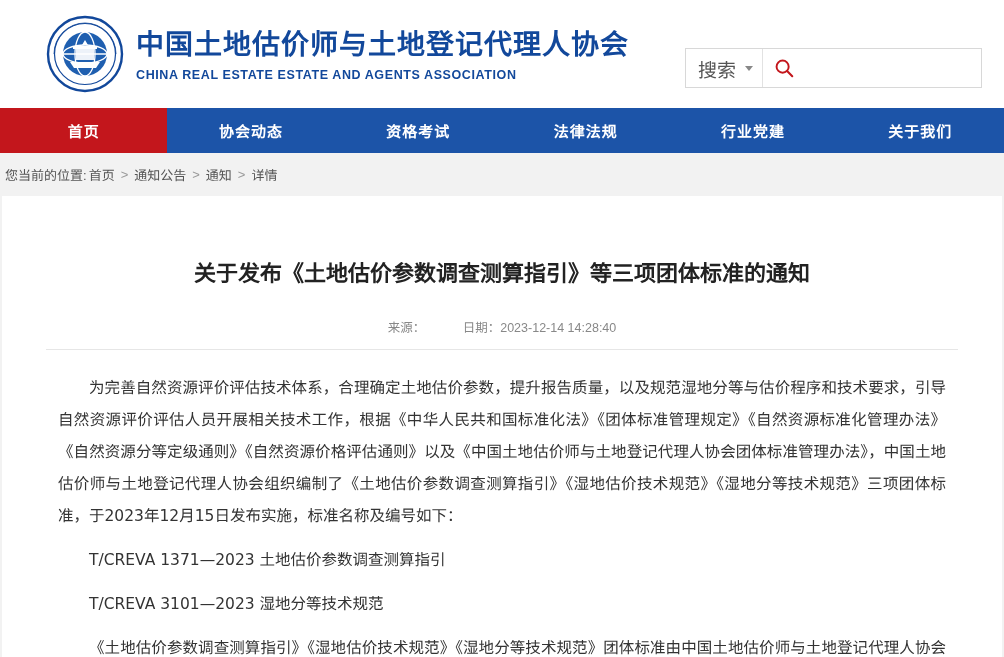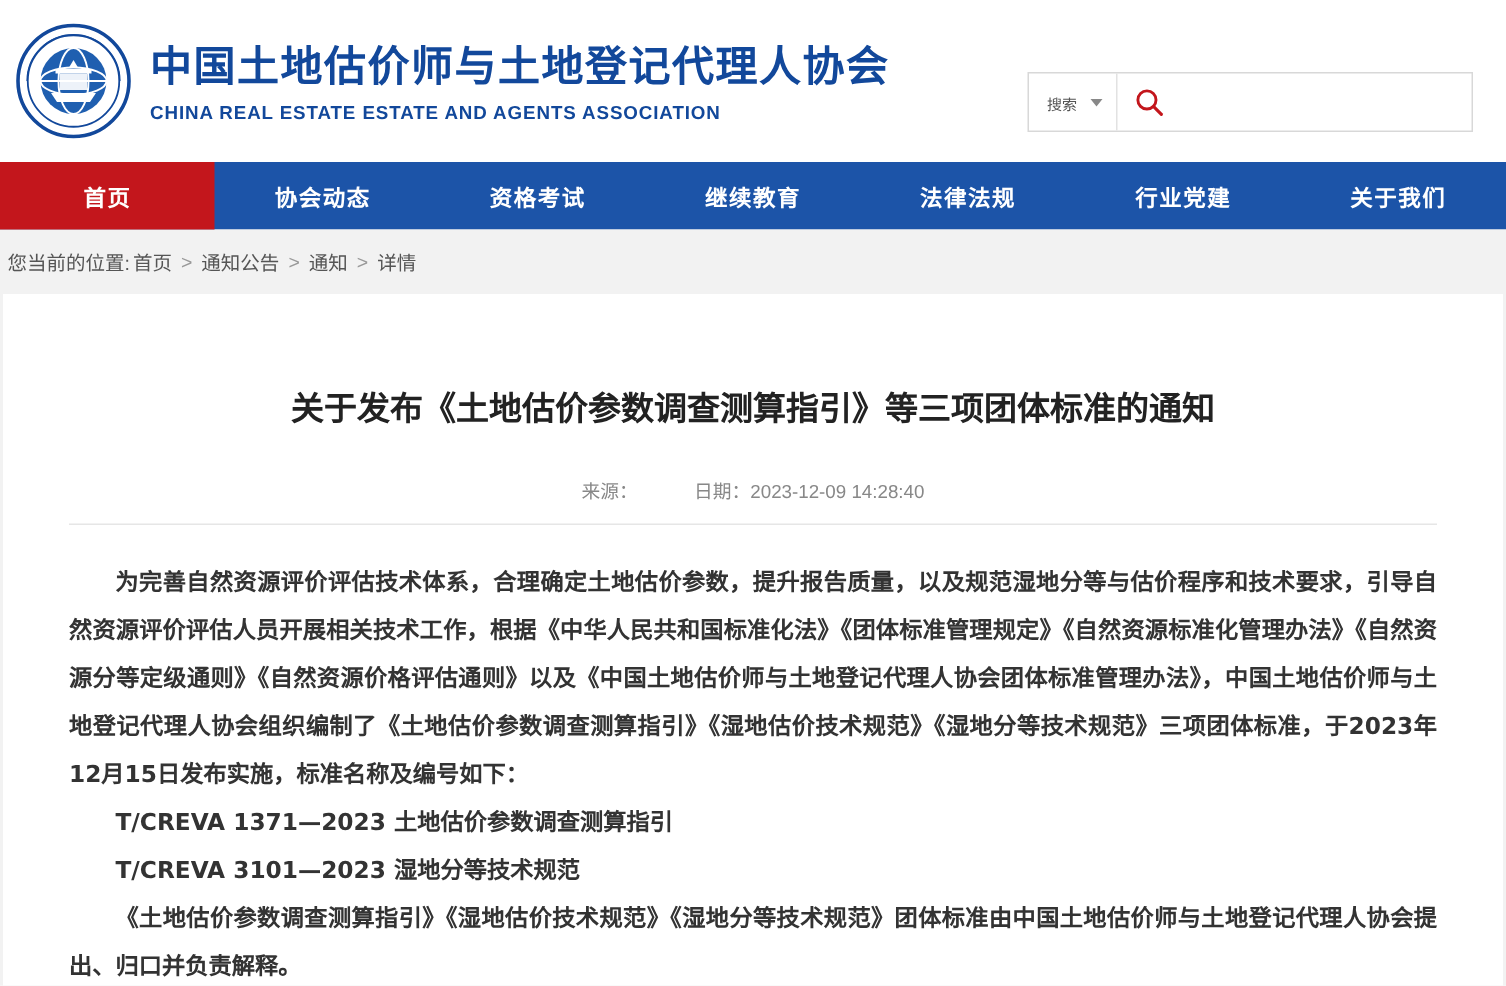--- a/index.html
+++ b/index.html
@@ -14,20 +14,21 @@
     font-family: "Liberation Sans", "DejaVu Sans", sans-serif;
   }
 
   
   .header {
     position: relative;
     height: 108px;
     background: #ffffff;
     display: flex;
     align-items: center;
+    padding-left: 36px;
   }
   .logo-wrap {
     margin-left: 10px;
     width: 78px;
     height: 78px;
     flex: none;
     display: flex;
     align-items: center;
     justify-content: center;
   }
@@ -64,21 +65,21 @@
     background: #fff;
     display: flex;
     align-items: center;
   }
   .search-select {
     display: flex;
     align-items: center;
     gap: 9px;
     padding: 0 9px 0 12px;
     height: 100%;
-    font-size: 10px;
+    font-size: 19px;
     color: #555;
     border-right: 1px solid #e2e2e2;
     cursor: pointer;
     white-space: nowrap;
   }
   .caret {
     width: 0; height: 0;
     border-left: 4px solid transparent;
     border-right: 4px solid transparent;
     border-top: 5px solid #888;
@@ -161,21 +162,21 @@
   }
   .article-meta .m2 { margin-left: 34px; }
   .article-body {
     margin-top: 22px;
     font-size: 15.5px;
     color: #333;
     line-height: 2.07;
     text-align: justify;
     font-family: "DejaVu Sans", "Liberation Sans", sans-serif;
   }
-  .article-body p { margin: 0; font-weight: bold; }
+  .article-body p { margin: 12px; }
   .p-indent { text-indent: 2em; }
   .p-list { text-indent: 2em; }
 </style>
 </head>
 <body>
 
 <div class="header">
 
   <div class="logo-wrap">
     <svg width="78" height="78" viewBox="0 0 78 78" aria-hidden="true">
@@ -216,23 +217,20 @@
   <div class="nav-item active">
       <span>首页</span>
     </div>
   <div class="nav-item">
       <span>协会动态</span>
     </div>
   <div class="nav-item">
       <span>资格考试</span>
     </div>
   <div class="nav-item">
-      <span>继续教育</span>
-    </div>
-  <div class="nav-item">
       <span>法律法规</span>
     </div>
   <div class="nav-item">
       <span>行业党建</span>
     </div>
   <div class="nav-item">
       <span>关于我们</span>
     </div>
 </nav>
 
@@ -245,21 +243,21 @@
   <span>通知</span>
   <span class="sep">&gt;</span>
   <span>详情</span>
 </div>
 
 <div class="content">
   <h1 class="article-title">关于发布《土地估价参数调查测算指引》等三项团体标准的通知</h1>
 
   <div class="article-meta">
     <span>来源：</span>
-    <span class="m2">日期：2023-12-09 14:28:40</span>
+    <span class="m2">日期：2023-12-14 14:28:40</span>
   </div>
 
   <div class="article-body">
     <p class="p-indent">为完善自然资源评价评估技术体系，合理确定土地估价参数，提升报告质量，以及规范湿地分等与估价程序和技术要求，引导自然资源评价评估人员开展相关技术工作，根据《中华人民共和国标准化法》《团体标准管理规定》《自然资源标准化管理办法》《自然资源分等定级通则》《自然资源价格评估通则》以及《中国土地估价师与土地登记代理人协会团体标准管理办法》，中国土地估价师与土地登记代理人协会组织编制了《土地估价参数调查测算指引》《湿地估价技术规范》《湿地分等技术规范》三项团体标准，于2023年12月15日发布实施，标准名称及编号如下：</p>
     <p class="p-list">T/CREVA 1371—2023  土地估价参数调查测算指引</p>
     <p class="p-list">T/CREVA 3101—2023  湿地分等技术规范</p>
     <p class="p-indent">《土地估价参数调查测算指引》《湿地估价技术规范》《湿地分等技术规范》团体标准由中国土地估价师与土地登记代理人协会提出、归口并负责解释。</p>
   </div>
 </div>
 

